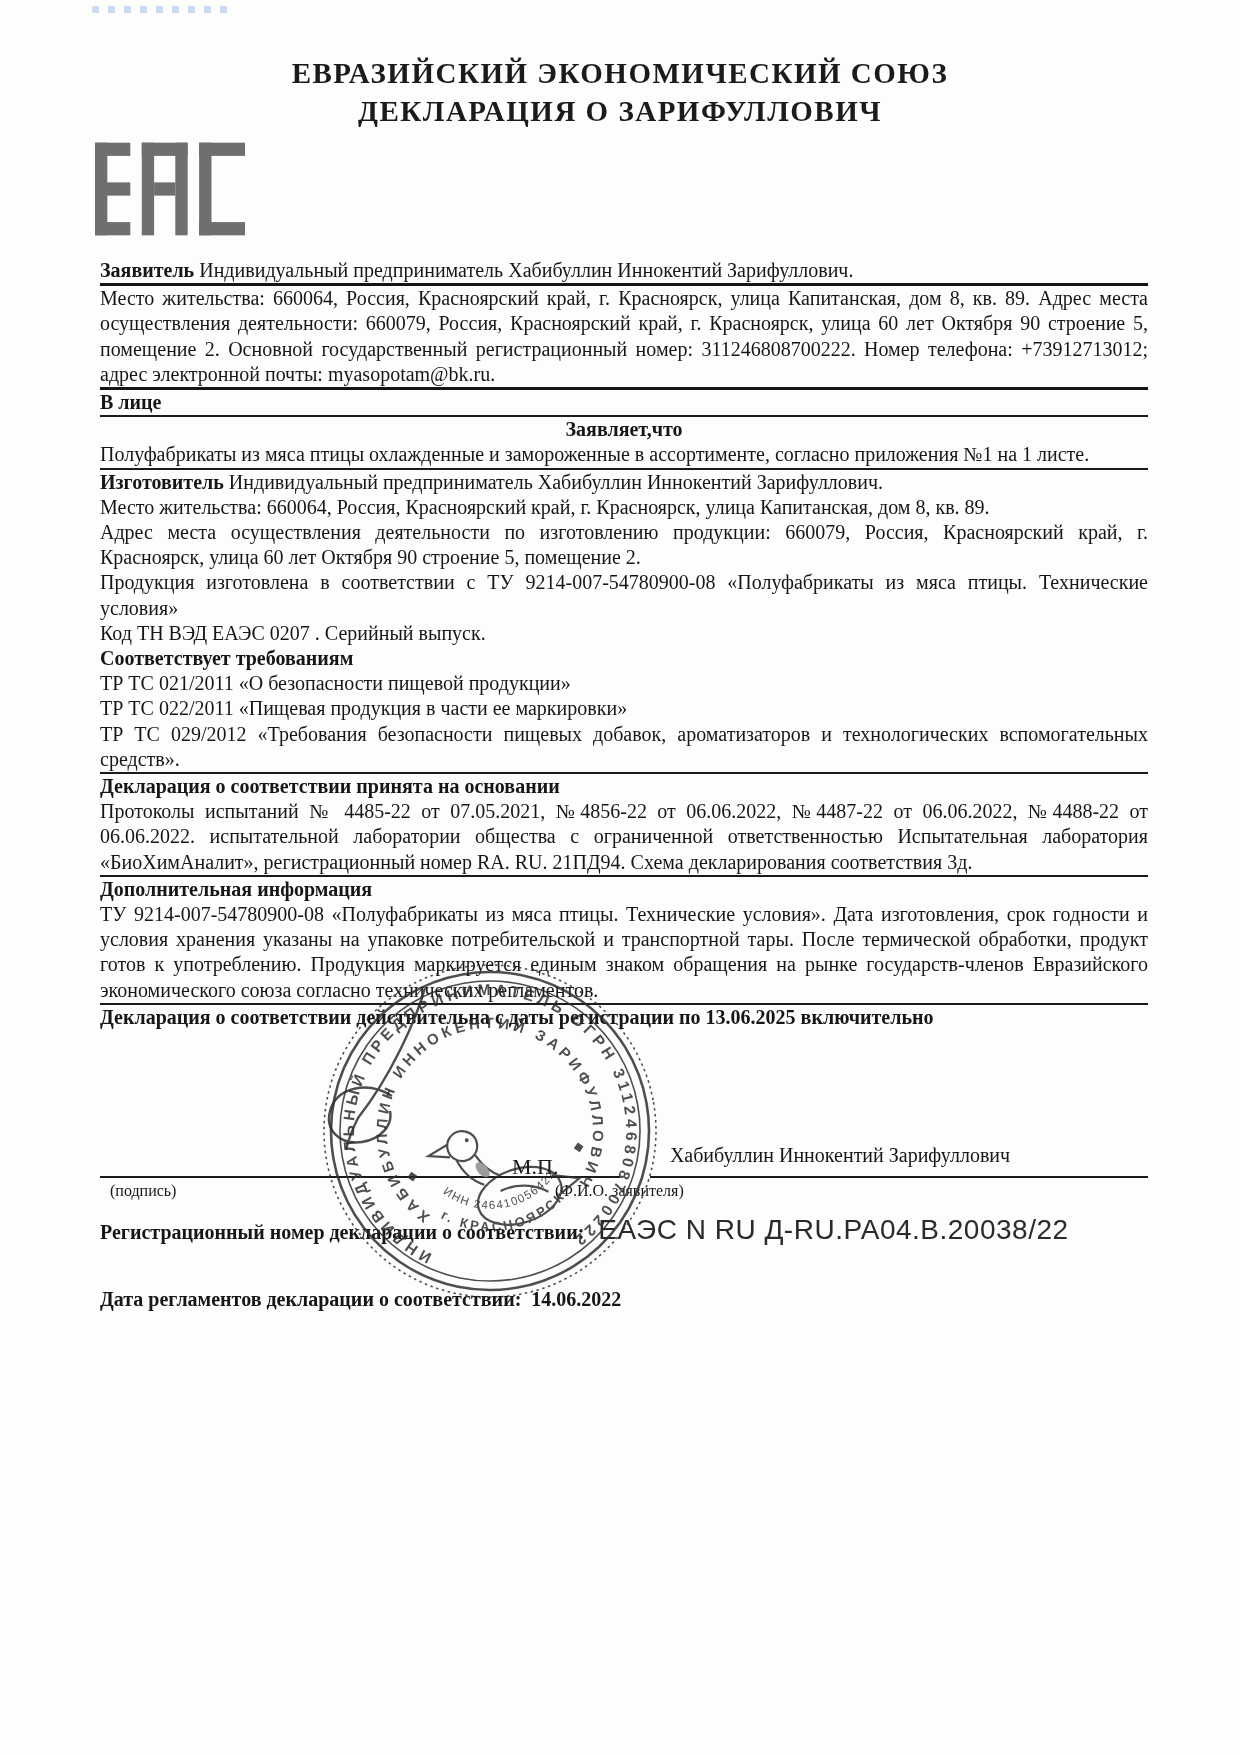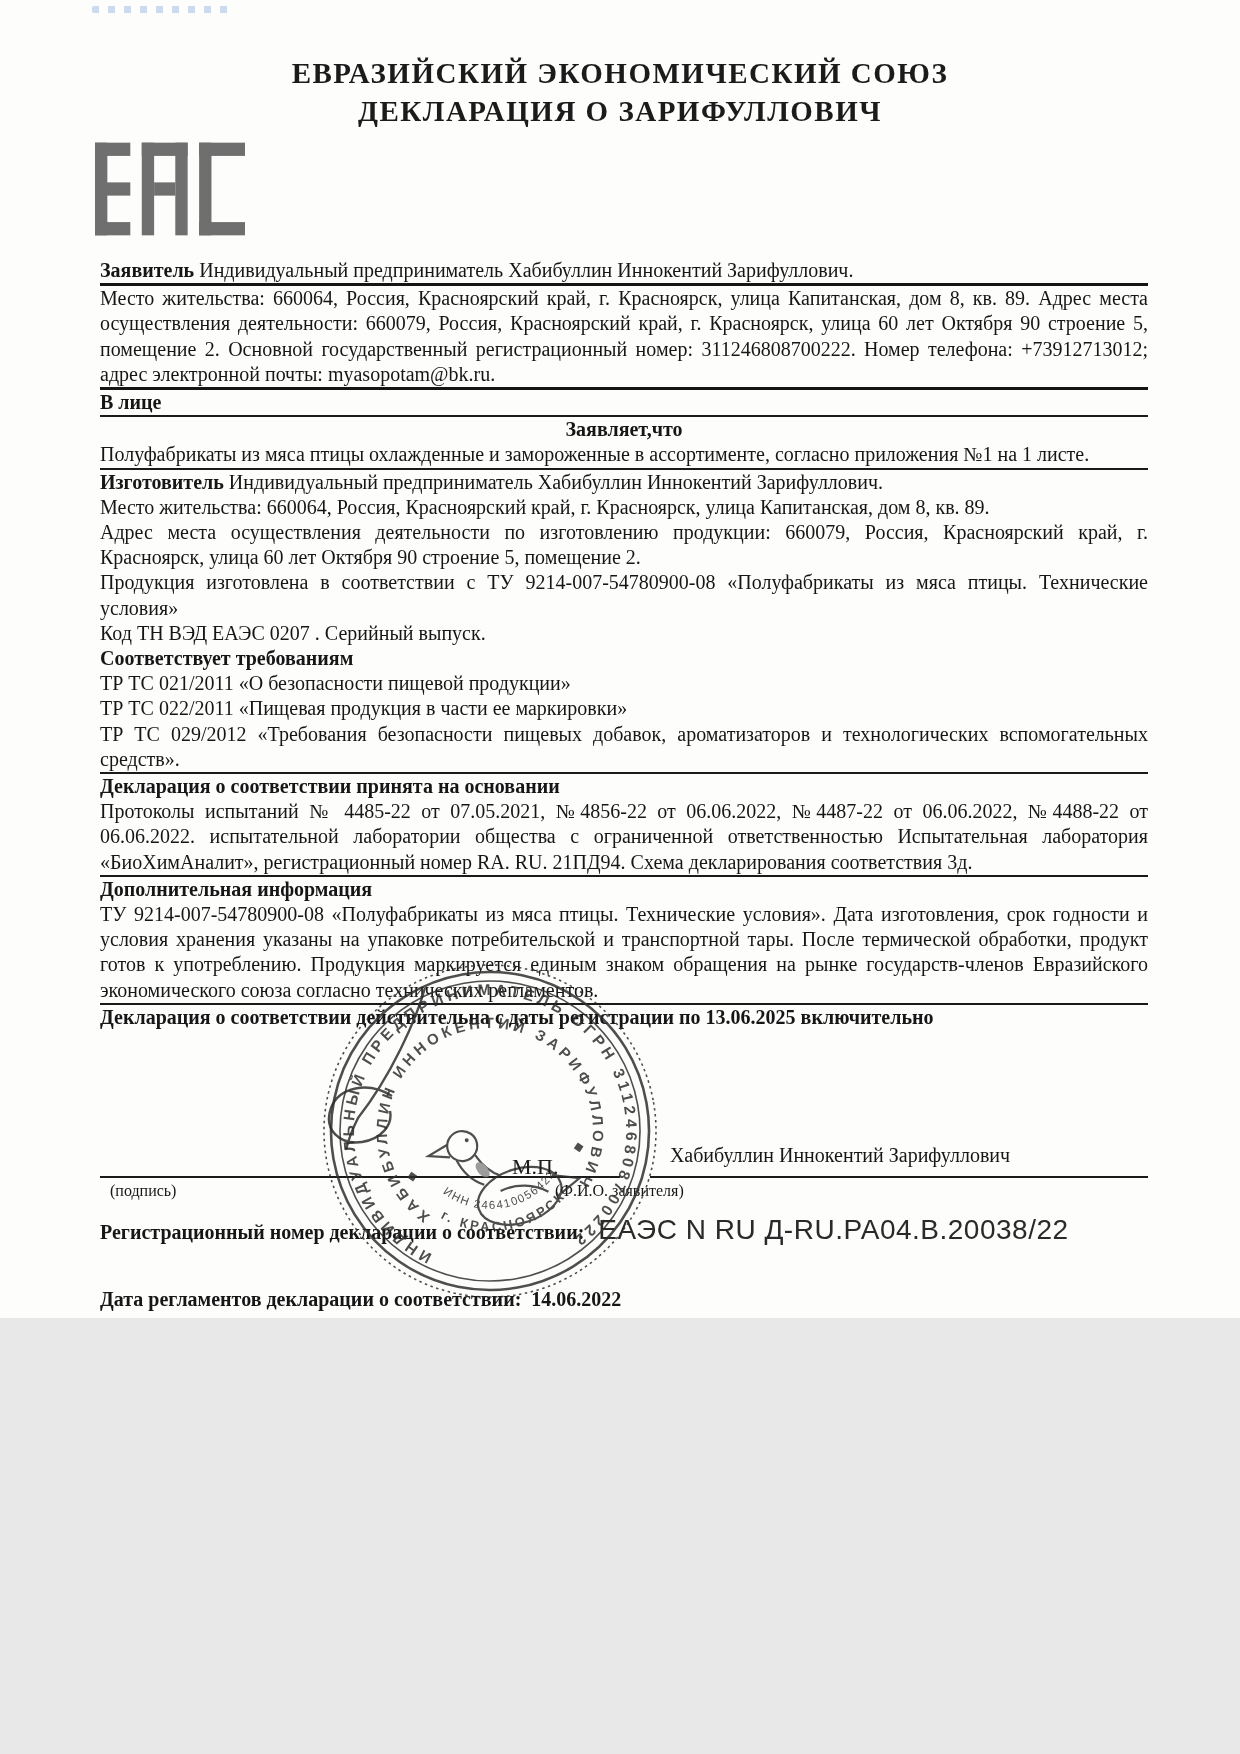--- a/index.html
+++ b/index.html
@@ -1,18 +1,18 @@
 <!DOCTYPE html>
 <html><head>
 <meta charset="utf-8">
 <style>
   html,body{margin:0;padding:0;background:#e8e8e8;}
   .page{
     position:relative;
-    width:1240px;height:1318px;
+    width:1240px;height:1754px;
     background:#fdfdfc;
     margin:0 auto;
     font-family:"Liberation Serif", serif;
     color:#161616;
     overflow:hidden;
   }
   .artifact{
     position:absolute;left:92px;top:6px;width:138px;height:7px;
     background:repeating-linear-gradient(90deg,#9ab7e0 0 7px, transparent 7px 16px);
     opacity:.5;border-radius:2px;

